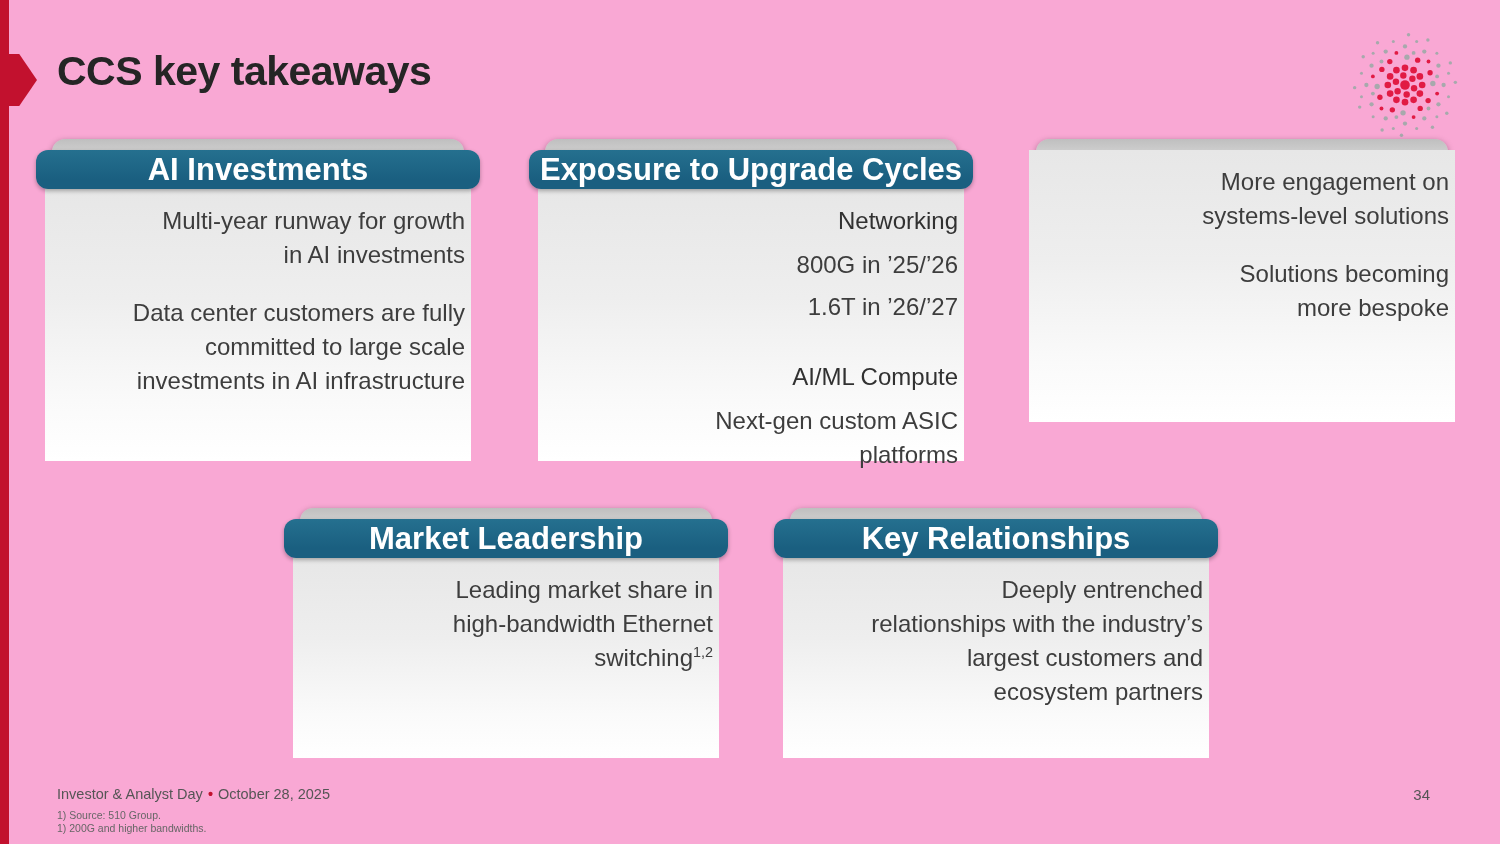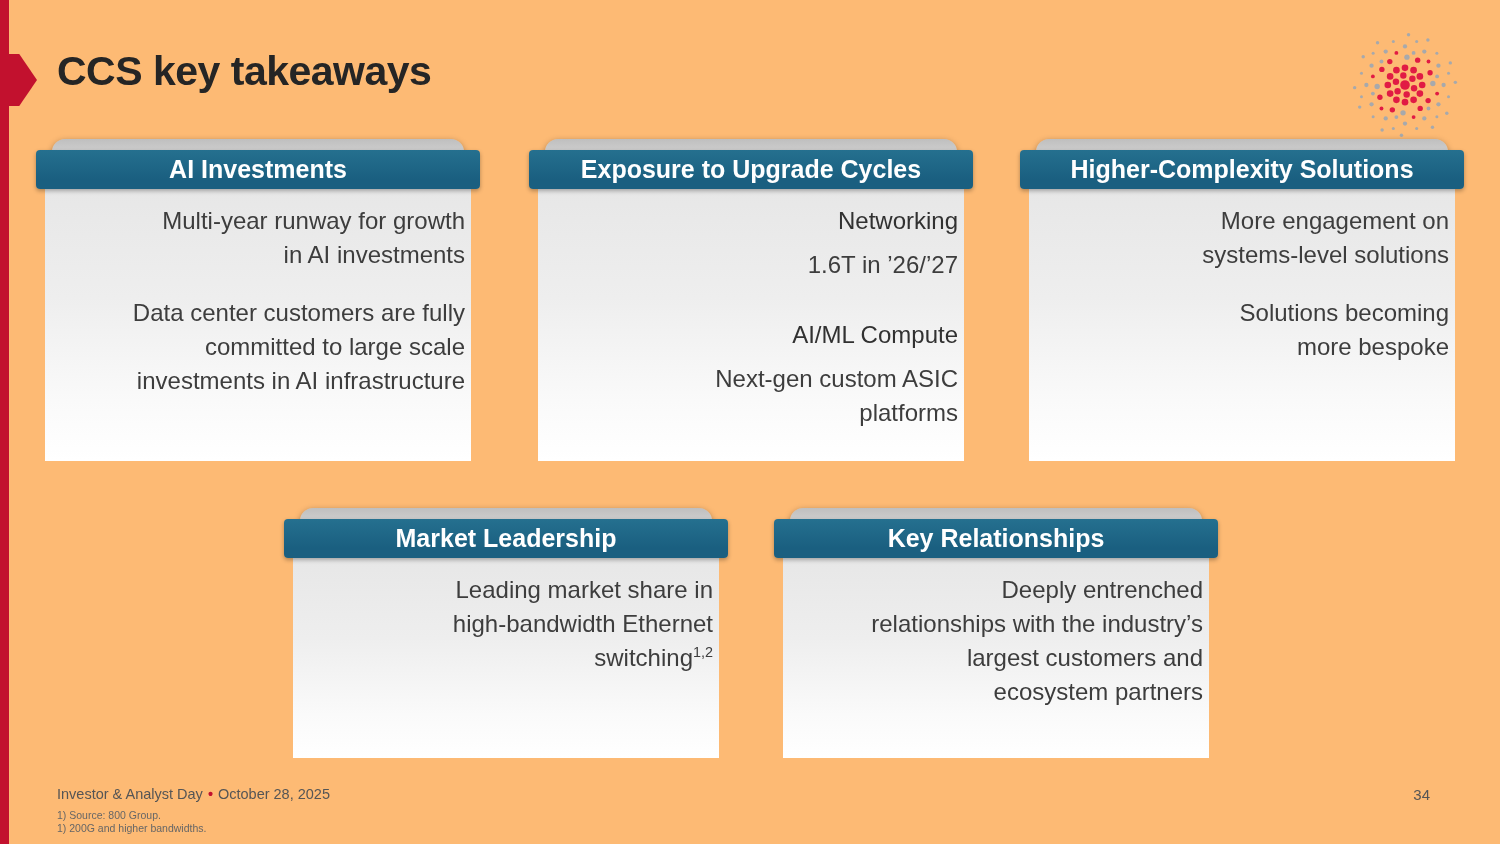--- a/index.html
+++ b/index.html
@@ -5,21 +5,21 @@
   :root{
     --accent-red:#c2112e;
     --teal:#1a5f80;
     --logo-red:#e11b44;
     --logo-gray:#a7a9ac;
   }
   *{box-sizing:border-box}
   html,body{margin:0;padding:0;background:#888}
   .slide{
     position:relative;width:1500px;height:844px;margin:0 auto;
-    background:#fdba74;overflow:hidden;
+    background:#f9a8d4;overflow:hidden;
     font-family:"Liberation Sans",sans-serif;
   }
   .red-bar{position:absolute;left:0;top:0;width:9px;height:844px;background:var(--accent-red)}
   .red-arrow{
     position:absolute;left:0;top:54px;width:37px;height:52px;background:var(--accent-red);
     clip-path:polygon(0 0,52% 0,100% 50%,52% 100%,0 100%);
   }
   .title{
     position:absolute;left:57px;top:48px;margin:0;
     font-size:41px;font-weight:700;color:#252525;letter-spacing:-0.5px;
@@ -35,24 +35,24 @@
   #card-market{left:284px}
   #card-rel{left:774px}
 
   .cap{
     position:absolute;top:-11px;left:16px;right:16px;height:28px;border-radius:13px;
     background:linear-gradient(#bfbfbf,#e0e0e0);
     box-shadow:0 2px 6px rgba(0,0,0,.35);
     z-index:0;
   }
   .pill{
-    position:relative;z-index:1;height:39px;border-radius:4px;
+    position:relative;z-index:1;height:39px;border-radius:12px;
     background:linear-gradient(180deg,#25708f, var(--teal) 75%);
     display:flex;align-items:center;justify-content:center;
-    color:#fff;font-size:25px;font-weight:700;
+    color:#fff;font-size:31px;font-weight:700;
     box-shadow:0 2px 4px rgba(0,0,0,.3);
   }
   .body{
     position:relative;z-index:0;margin:0 9px;padding:15px 6px 0;
     background:linear-gradient(180deg,#e7e7e7 0%,#eeeeee 40%,#fafafa 78%,#ffffff 100%);
     text-align:right;font-size:24px;line-height:34px;color:#3d3d3d;
   }
   .row1 .body{height:272px}
   .row2 .body{height:200px}
   .body p{margin:0 0 24px;white-space:pre-line}
@@ -175,32 +175,30 @@
     </div>
   </section>
 
   <section class="card row1" id="card-upgrade">
     <div class="cap"></div>
     <div class="pill">
       <span>Exposure to Upgrade Cycles</span>
     </div>
     <div class="body tight">
       <p class="bold">Networking</p>
+      <p>800G in ’25/’26</p>
       <p>1.6T in ’26/’27</p>
       <p class="bold gap">AI/ML Compute</p>
       <p>Next-gen custom ASIC
 platforms</p>
     </div>
   </section>
 
   <section class="card row1" id="card-complex">
     <div class="cap"></div>
-    <div class="pill">
-      <span>Higher-Complexity Solutions</span>
-    </div>
     <div class="body">
       <p>More engagement on
 systems-level solutions</p>
       <p>Solutions becoming
 more bespoke</p>
     </div>
   </section>
 
   <section class="card row2" id="card-market">
     <div class="cap"></div>
@@ -225,17 +223,17 @@
 largest customers and
 ecosystem partners</p>
     </div>
   </section>
 
   <div class="footer">
     <span>Investor &amp; Analyst Day</span><span class="sep">•</span><span>October 28, 2025</span>
   </div>
   <div class="pageno">34</div>
   <div class="footnotes">
-    <div>1)  Source: 800 Group.</div>
+    <div>1)  Source: 510 Group.</div>
     <div>1)  200G and higher bandwidths.</div>
   </div>
 
 </div>
 
 </body></html>

